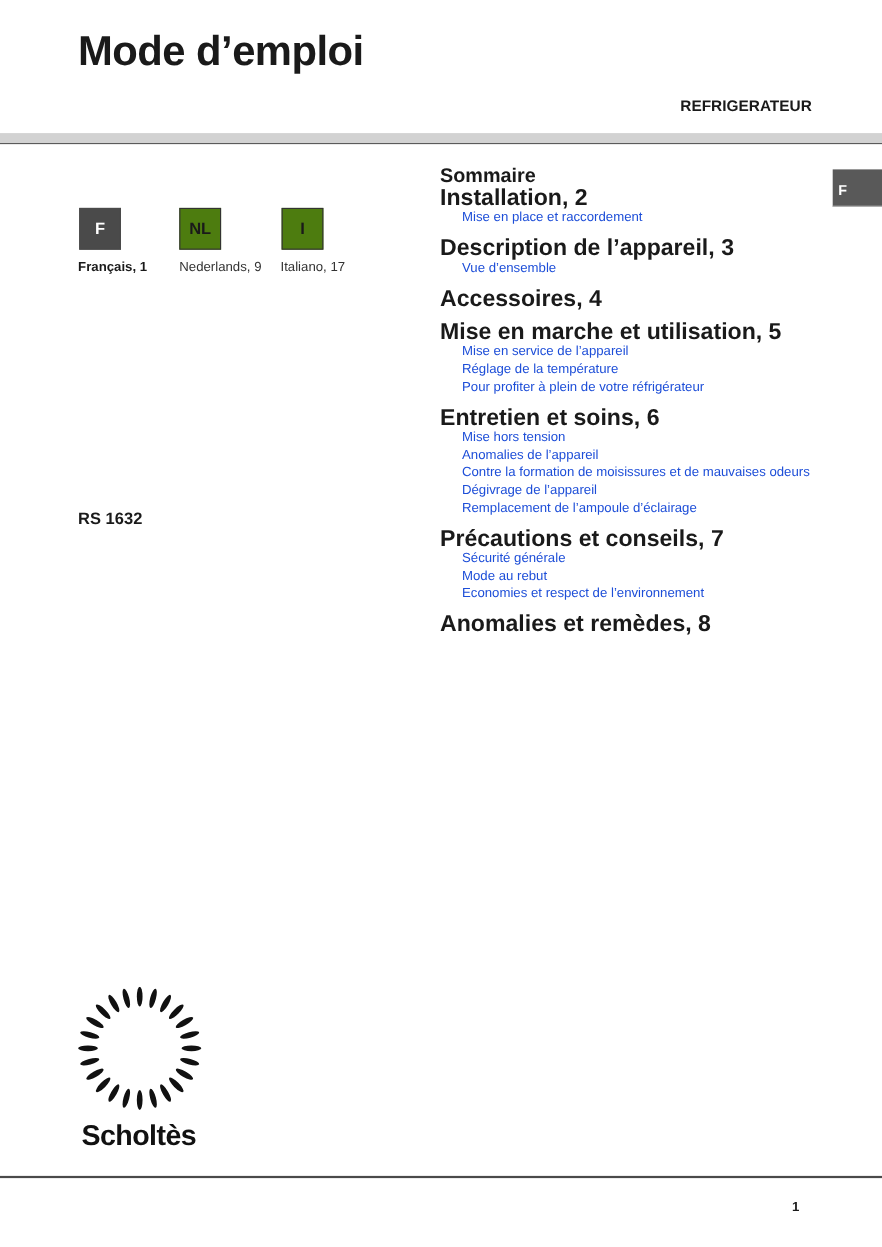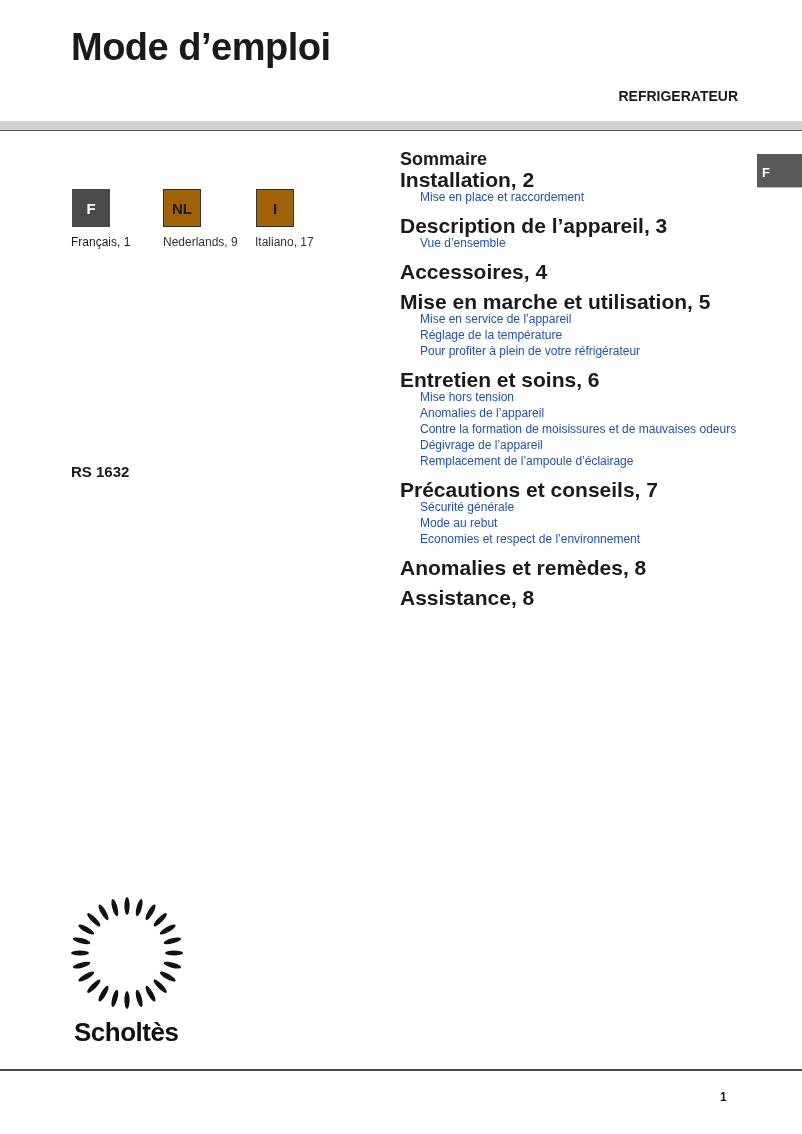--- a/index.html
+++ b/index.html
@@ -4,24 +4,24 @@
   <style>
     * { margin: 0; padding: 0; box-sizing: border-box; }
     html, body { width: 802px; height: 1134px; background: #ffffff; overflow: hidden; }
     body { position: relative; font-family: "Liberation Sans", sans-serif; color: #1a1a1a; }
 
     .title { position: absolute; left: 71px; top: 26px; font-size: 38px; font-weight: bold; letter-spacing: -0.5px; color: #1a1a1a; text-align: right; }
     .subtitle { position: absolute; right: 64px; top: 88px; font-size: 14px; font-weight: bold; color: #1a1a1a; }
 
     .band { position: absolute; left: 0; top: 121px; width: 802px; height: 10px; background: #d2d2d2; border-bottom: 1.5px solid #5a5a5a; }
 
-    .lang-box { position: absolute; top: 189px; width: 38px; height: 38px; border: 1px solid #333; display: flex; align-items: center; justify-content: center; font-size: 15px; font-weight: bold; color: #1a1a1a; background: #a16207; }
+    .lang-box { position: absolute; top: 189px; width: 38px; height: 38px; border: 1px solid #333; display: flex; align-items: center; justify-content: center; font-size: 15px; font-weight: bold; color: #1a1a1a; background: #4d7c0f; }
     .lang-box.active { background: #4a4a4a; border-color: #4a4a4a; color: #fff; }
     .lang-label { position: absolute; top: 235px; font-size: 12px; color: #333; }
-    .lang-label.active { font-weight: normal; color: #1a1a1a; }
+    .lang-label.active { font-weight: bold; color: #1a1a1a; }
 
     .model { position: absolute; left: 71px; top: 463px; font-size: 15px; font-weight: bold; color: #1a1a1a; }
 
     .side-tab { position: absolute; left: 757px; top: 154px; width: 45px; height: 34px; background: #595959; color: #fff; font-size: 13px; font-weight: bold; padding: 11px 0 0 5px; border-bottom: 1px solid #bbb; }
 
     .toc { position: absolute; left: 400px; top: 149px; width: 380px; }
     .toc-heading { font-size: 18px; font-weight: bold; color: #1a1a1a; margin-bottom: 1px; }
     .toc-section { margin-bottom: 12px; }
     .toc-title { font-size: 21px; font-weight: bold; color: #1a1a1a; line-height: 18px; }
     .toc-sub { font-size: 12px; color: #1d4ed8; line-height: 16px; margin-left: 20px; }
@@ -95,23 +95,20 @@
     <div class="toc-title">Précautions et conseils, 7</div>
     <div class="toc-sub">Sécurité générale</div>
     <div class="toc-sub">Mode au rebut</div>
     <div class="toc-sub">Economies et respect de l’environnement</div>
   </div>
 
   <div class="toc-section">
     <div class="toc-title">Anomalies et remèdes, 8</div>
   </div>
 
-  <div class="toc-section">
-    <div class="toc-title">Assistance, 8</div>
-  </div>
 </div>
 
 <svg class="logo" viewBox="0 0 115 150" xmlns="http://www.w3.org/2000/svg">
   <g transform="translate(57,56)" fill="#111">
     <g id="petals">
       <ellipse cx="0" cy="-47" rx="2.6" ry="9" transform="rotate(0)"></ellipse>
       <ellipse cx="0" cy="-47" rx="2.6" ry="9" transform="rotate(15)"></ellipse>
       <ellipse cx="0" cy="-47" rx="2.6" ry="9" transform="rotate(30)"></ellipse>
       <ellipse cx="0" cy="-47" rx="2.6" ry="9" transform="rotate(45)"></ellipse>
       <ellipse cx="0" cy="-47" rx="2.6" ry="9" transform="rotate(60)"></ellipse>

